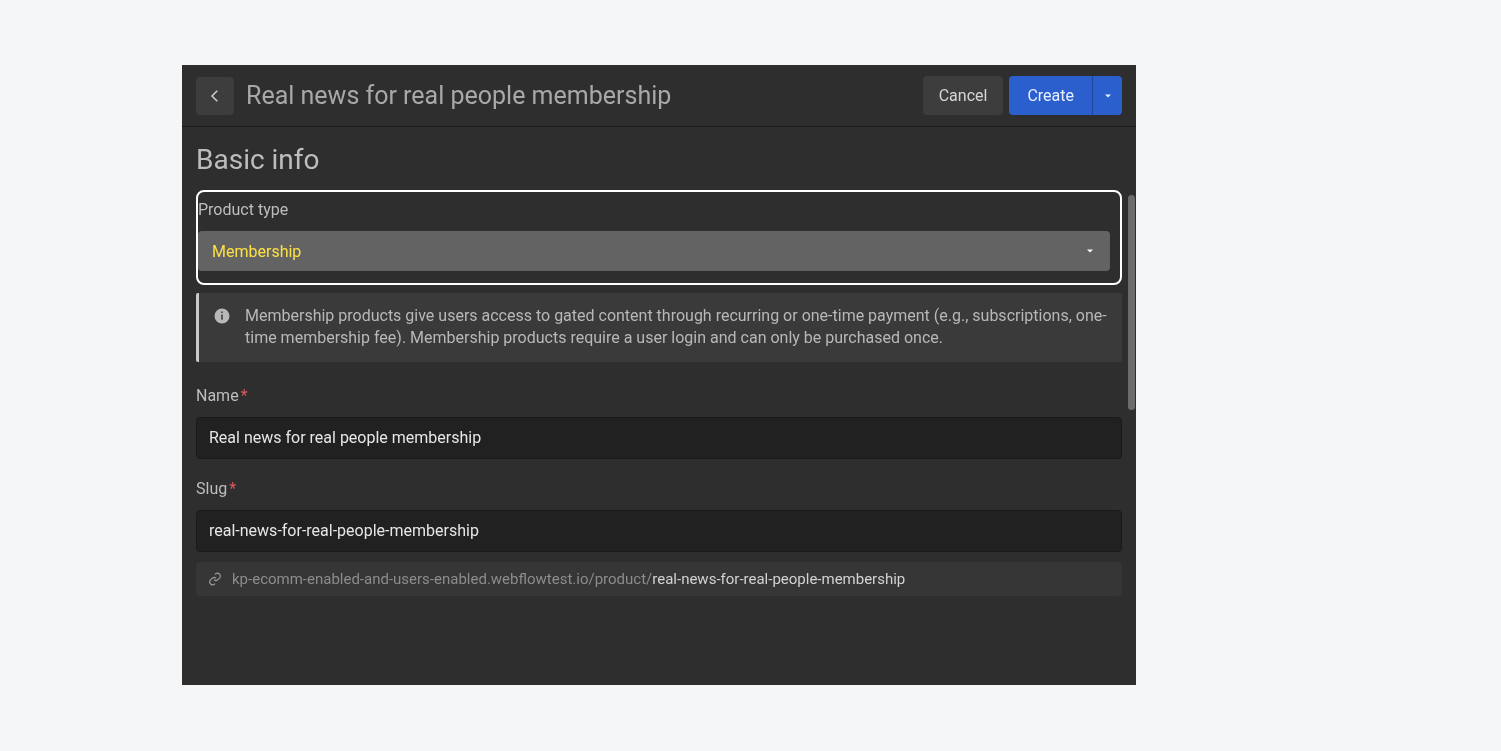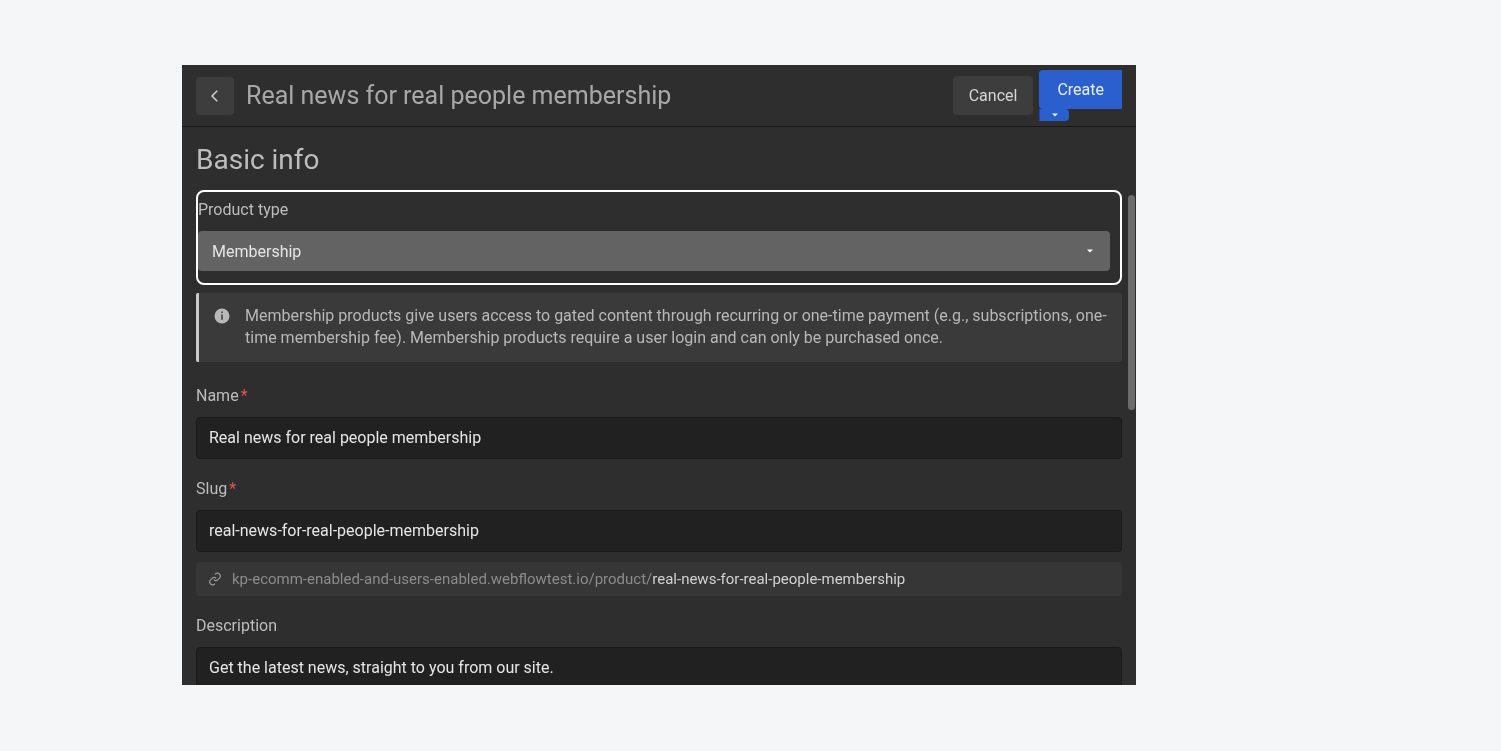--- a/index.html
+++ b/index.html
@@ -65,21 +65,20 @@
       background: #3d3d3d;
       color: #d6d6d6;
       border: none;
       padding: 10px 16px;
       border-radius: 4px;
       font-size: 16px;
       cursor: pointer;
     }
     .create-group {
       display: flex;
-      flex-direction: column;
     }
     .create-btn {
       background: #2b5fce;
       color: #e8efff;
       border: none;
       padding: 10px 18px;
       border-radius: 4px 0 0 4px;
       font-size: 16px;
       cursor: pointer;
     }
@@ -122,21 +121,21 @@
       margin-bottom: 12px;
       display: block;
     }
     .field-label .req {
       color: #e05555;
       margin-left: 2px;
     }
     .select {
       background: #636363;
       border-radius: 4px;
-      color: #e5e5e5;
+      color: #fde047;
       padding: 10px 14px;
       font-size: 16px;
       display: flex;
       align-items: center;
       justify-content: space-between;
       cursor: pointer;
       height: 40px;
     }
     .select svg {
       width: 12px;
@@ -290,22 +289,18 @@
       <input type="text" class="text-input" value="real-news-for-real-people-membership" style="">
       <div class="url-preview">
         <svg viewBox="0 0 24 24">
             <path d="M10 13a5 5 0 0 0 7 0l3-3a5 5 0 0 0-7-7l-1 1"></path>
             <path d="M14 11a5 5 0 0 0-7 0l-3 3a5 5 0 0 0 7 7l1-1"></path>
           </svg>
         <span><span class="url-base">kp-ecomm-enabled-and-users-enabled.webflowtest.io/product/</span><span class="url-slug">real-news-for-real-people-membership</span></span>
       </div>
     </div>
 
-    <div class="field-group">
-      <label class="field-label">Description</label>
-      <textarea class="textarea" style="">Get the latest news, straight to you from our site.</textarea>
-    </div>
 
   </div>
 
   <div class="scrolltrack"></div>
 
 </div>
 
 </body></html>

